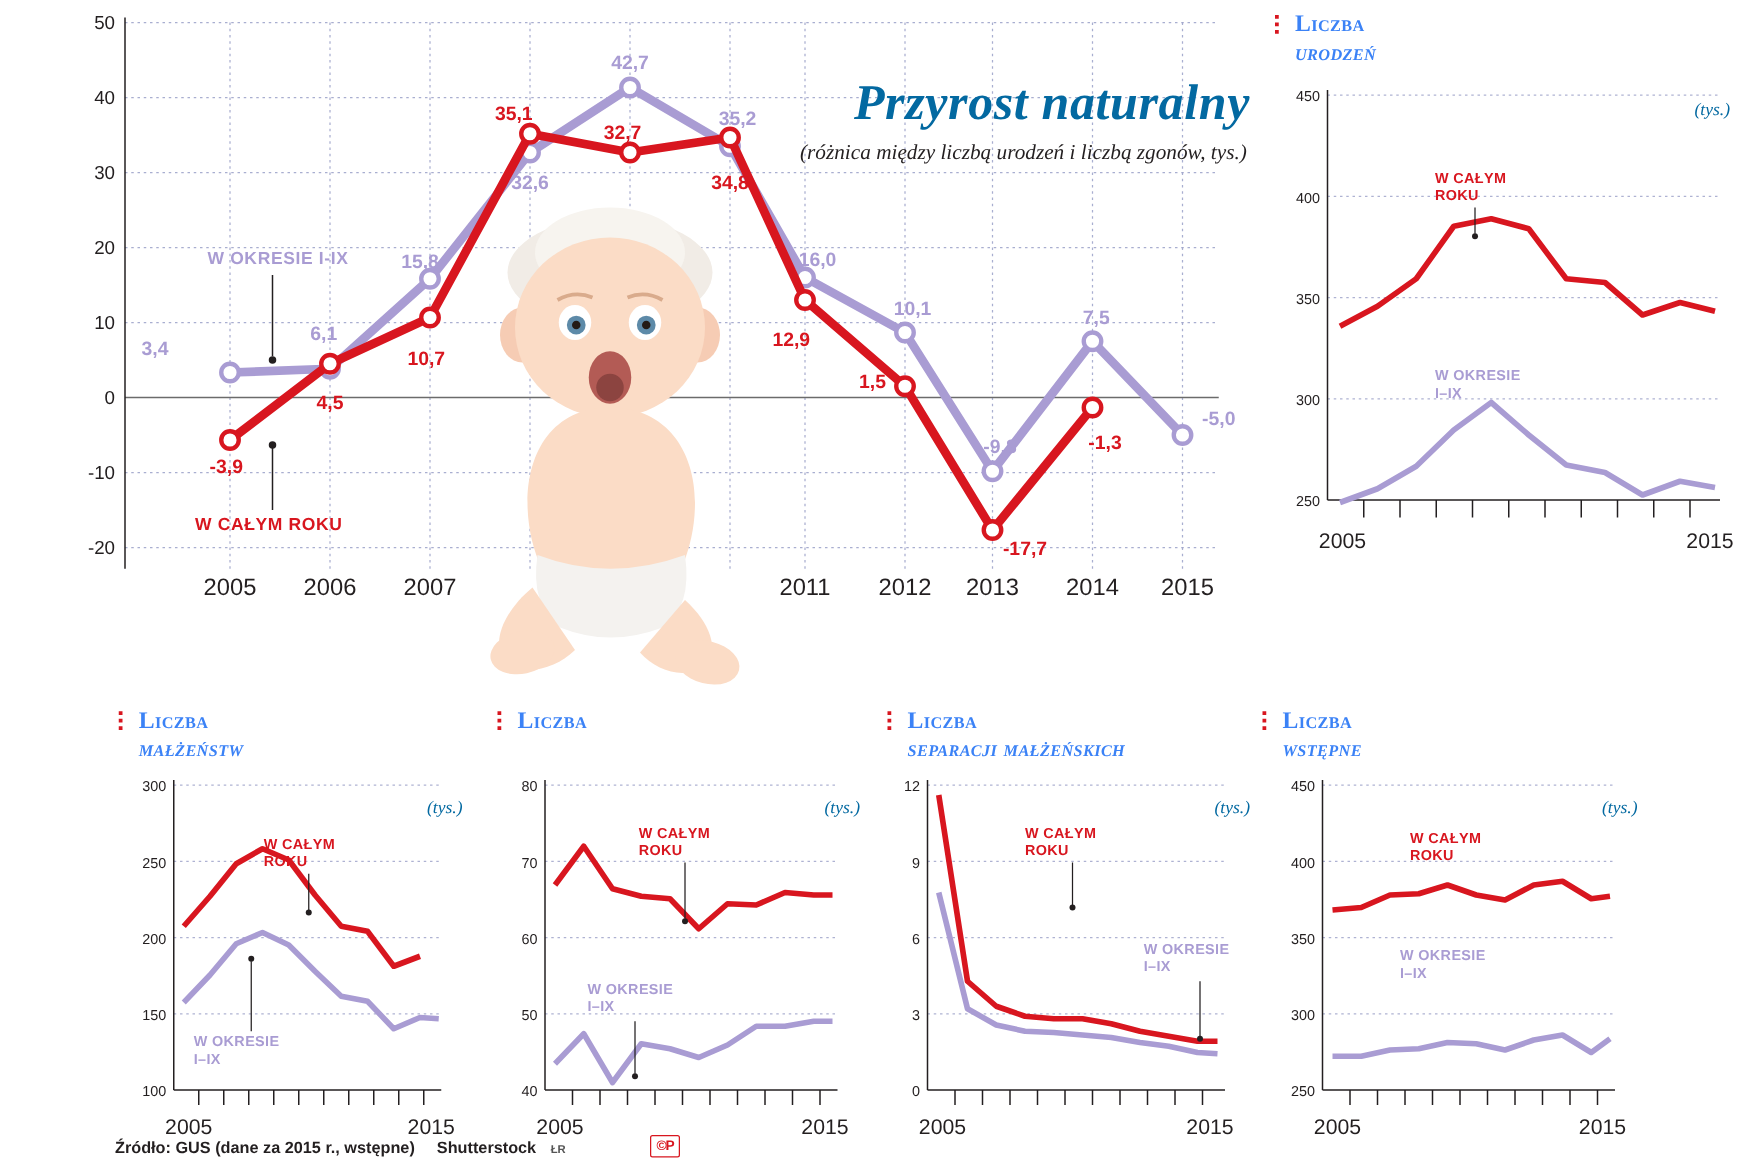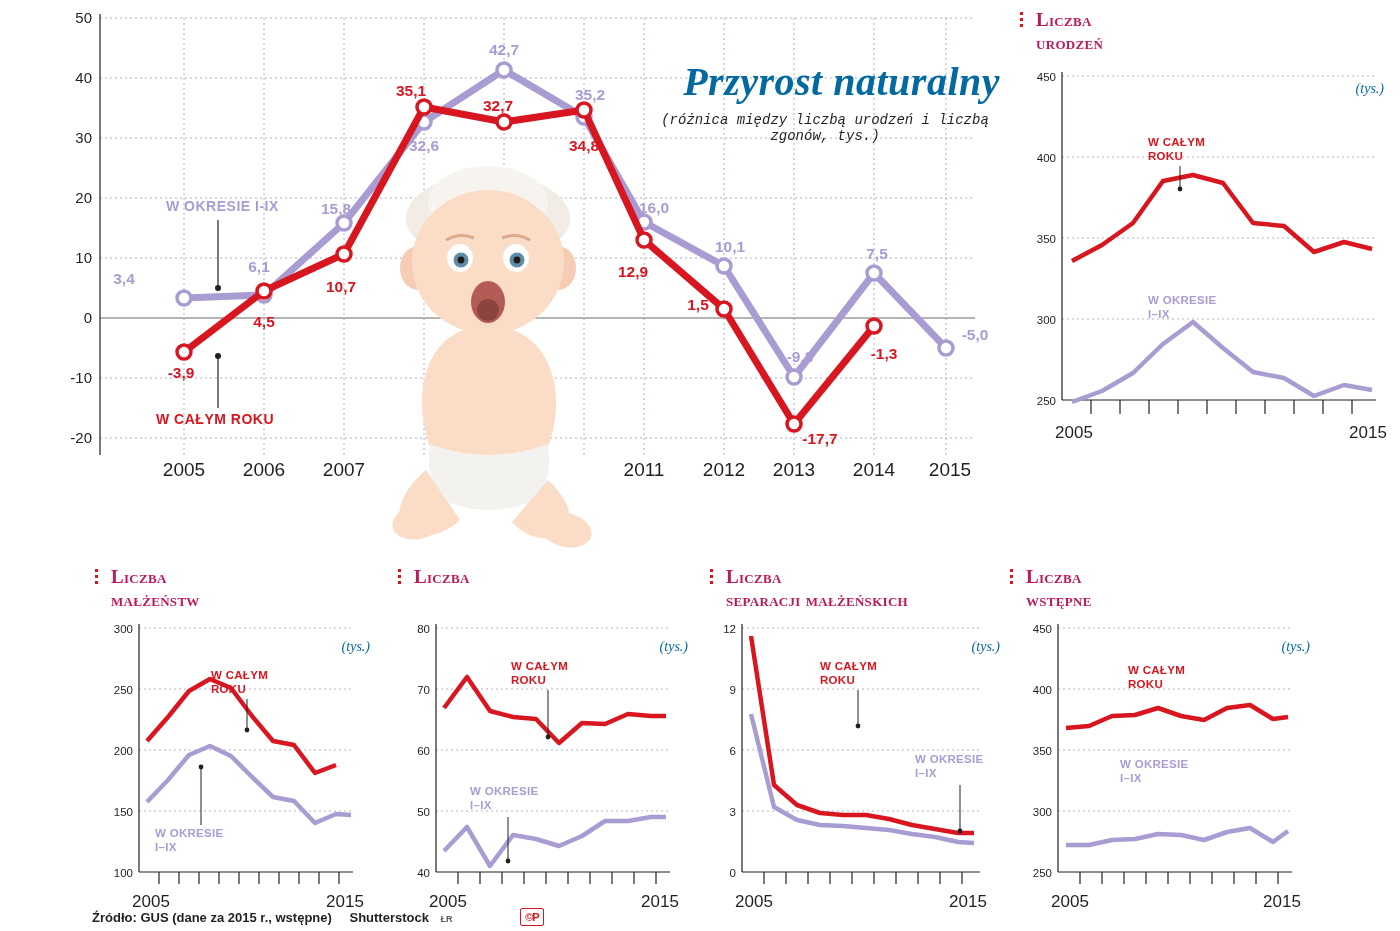--- a/index.html
+++ b/index.html
@@ -11,38 +11,38 @@
   svg{display:block;overflow:visible;}
 
   
   #main-chart{left:0;top:0;width:1010px;height:530px;}
   .main-title{
     position:absolute;left:650px;top:58px;width:350px;text-align:right;
     font-family:"Liberation Serif", serif;font-style:italic;font-weight:bold;
     font-size:40px;color:#0369a1;letter-spacing:0.5px;
   }
   .main-sub{
-    position:absolute;left:640px;top:112px;width:370px;text-align:center;
-    font-family:Liberation Mono, monospace;font-style:italic;font-size:14px;color:#231f20;
+    position:absolute;left:640px;top:112px;width:370px;text-align:left;
+    font-family:Liberation Serif, serif;font-style:italic;font-size:17px;color:#231f20;
   }
   .axlabel{font-size:15px;fill:#231f20;font-family:"Liberation Sans",sans-serif;}
   .yearlabel{font-size:19px;fill:#231f20;font-family:"Liberation Sans",sans-serif;font-weight:normal;}
   .val-red{font-size:15.5px;fill:#d8161f;font-weight:bold;font-family:"Liberation Sans",sans-serif;}
   .val-pur{font-size:15.5px;fill:#a99cd3;font-weight:bold;font-family:"Liberation Sans",sans-serif;}
   .ann-red{font-size:14px;fill:#d8161f;font-weight:bold;letter-spacing:0.5px;font-family:"Liberation Sans",sans-serif;}
   .ann-pur{font-size:14px;fill:#a99cd3;font-weight:bold;letter-spacing:0.5px;font-family:"Liberation Sans",sans-serif;}
 
   
   .panel{position:absolute;}
   .panel-head{position:relative;height:46px;}
   .panel-title{
     font-family:"Liberation Serif", serif;font-variant:small-caps;font-weight:bold;
-    font-size:19px;color:#be185d;line-height:23px;letter-spacing:0.3px;
+    font-size:19px;color:#3b82f6;line-height:23px;letter-spacing:0.3px;
   }
-  .panel-title .l2{display:block;}
+  .panel-title .l2{display:block;font-style:italic;}
   .dots{position:absolute;left:0;top:4px;width:8px;height:14px;}
   .dots i{display:block;width:3px;height:3px;background:#d8161f;margin-bottom:3px;}
   .unit{
     position:absolute;right:0;font-family:"Liberation Serif", serif;font-style:italic;
     font-size:14px;color:#0369a1;margin-top:48px;
   }
   .sm-ax{font-size:11.5px;fill:#231f20;font-family:"Liberation Sans",sans-serif;}
   .sm-year{font-size:17px;fill:#231f20;font-family:"Liberation Sans",sans-serif;}
   .sm-ann-red{font-size:11.5px;fill:#d8161f;font-weight:bold;font-family:"Liberation Sans",sans-serif;letter-spacing:0.3px;}
   .sm-ann-pur{font-size:11.5px;fill:#a99cd3;font-weight:bold;font-family:"Liberation Sans",sans-serif;letter-spacing:0.3px;}

